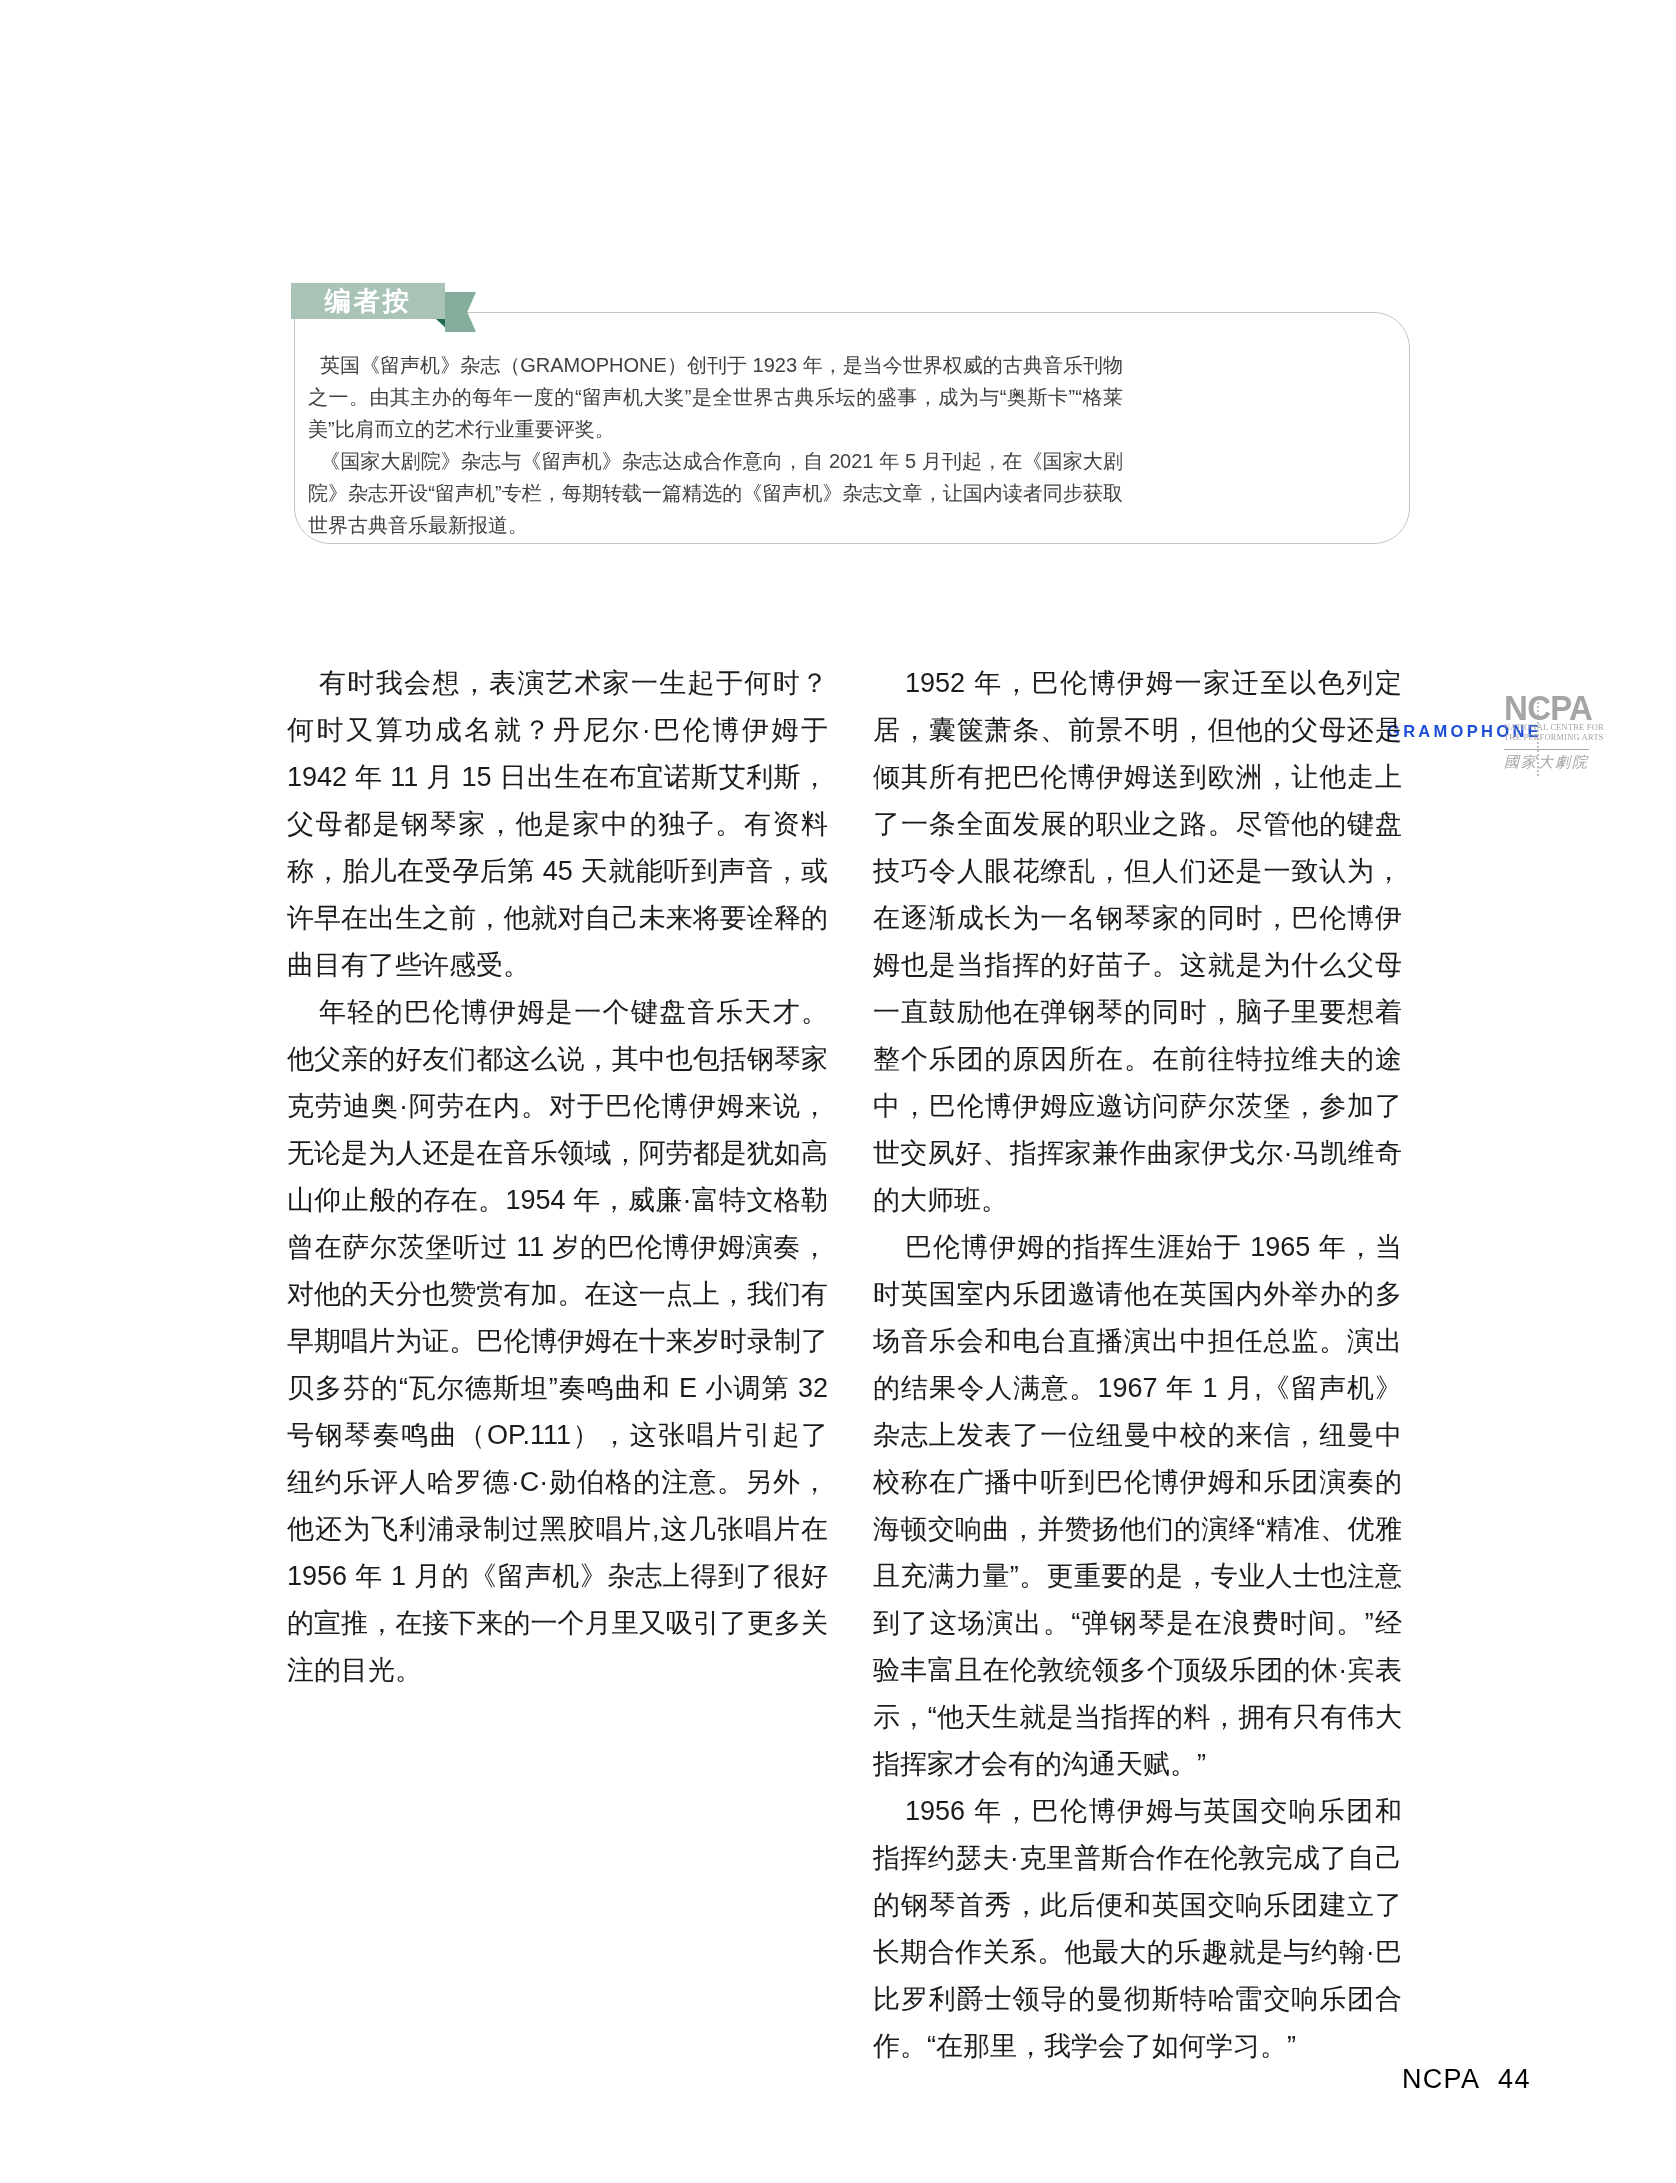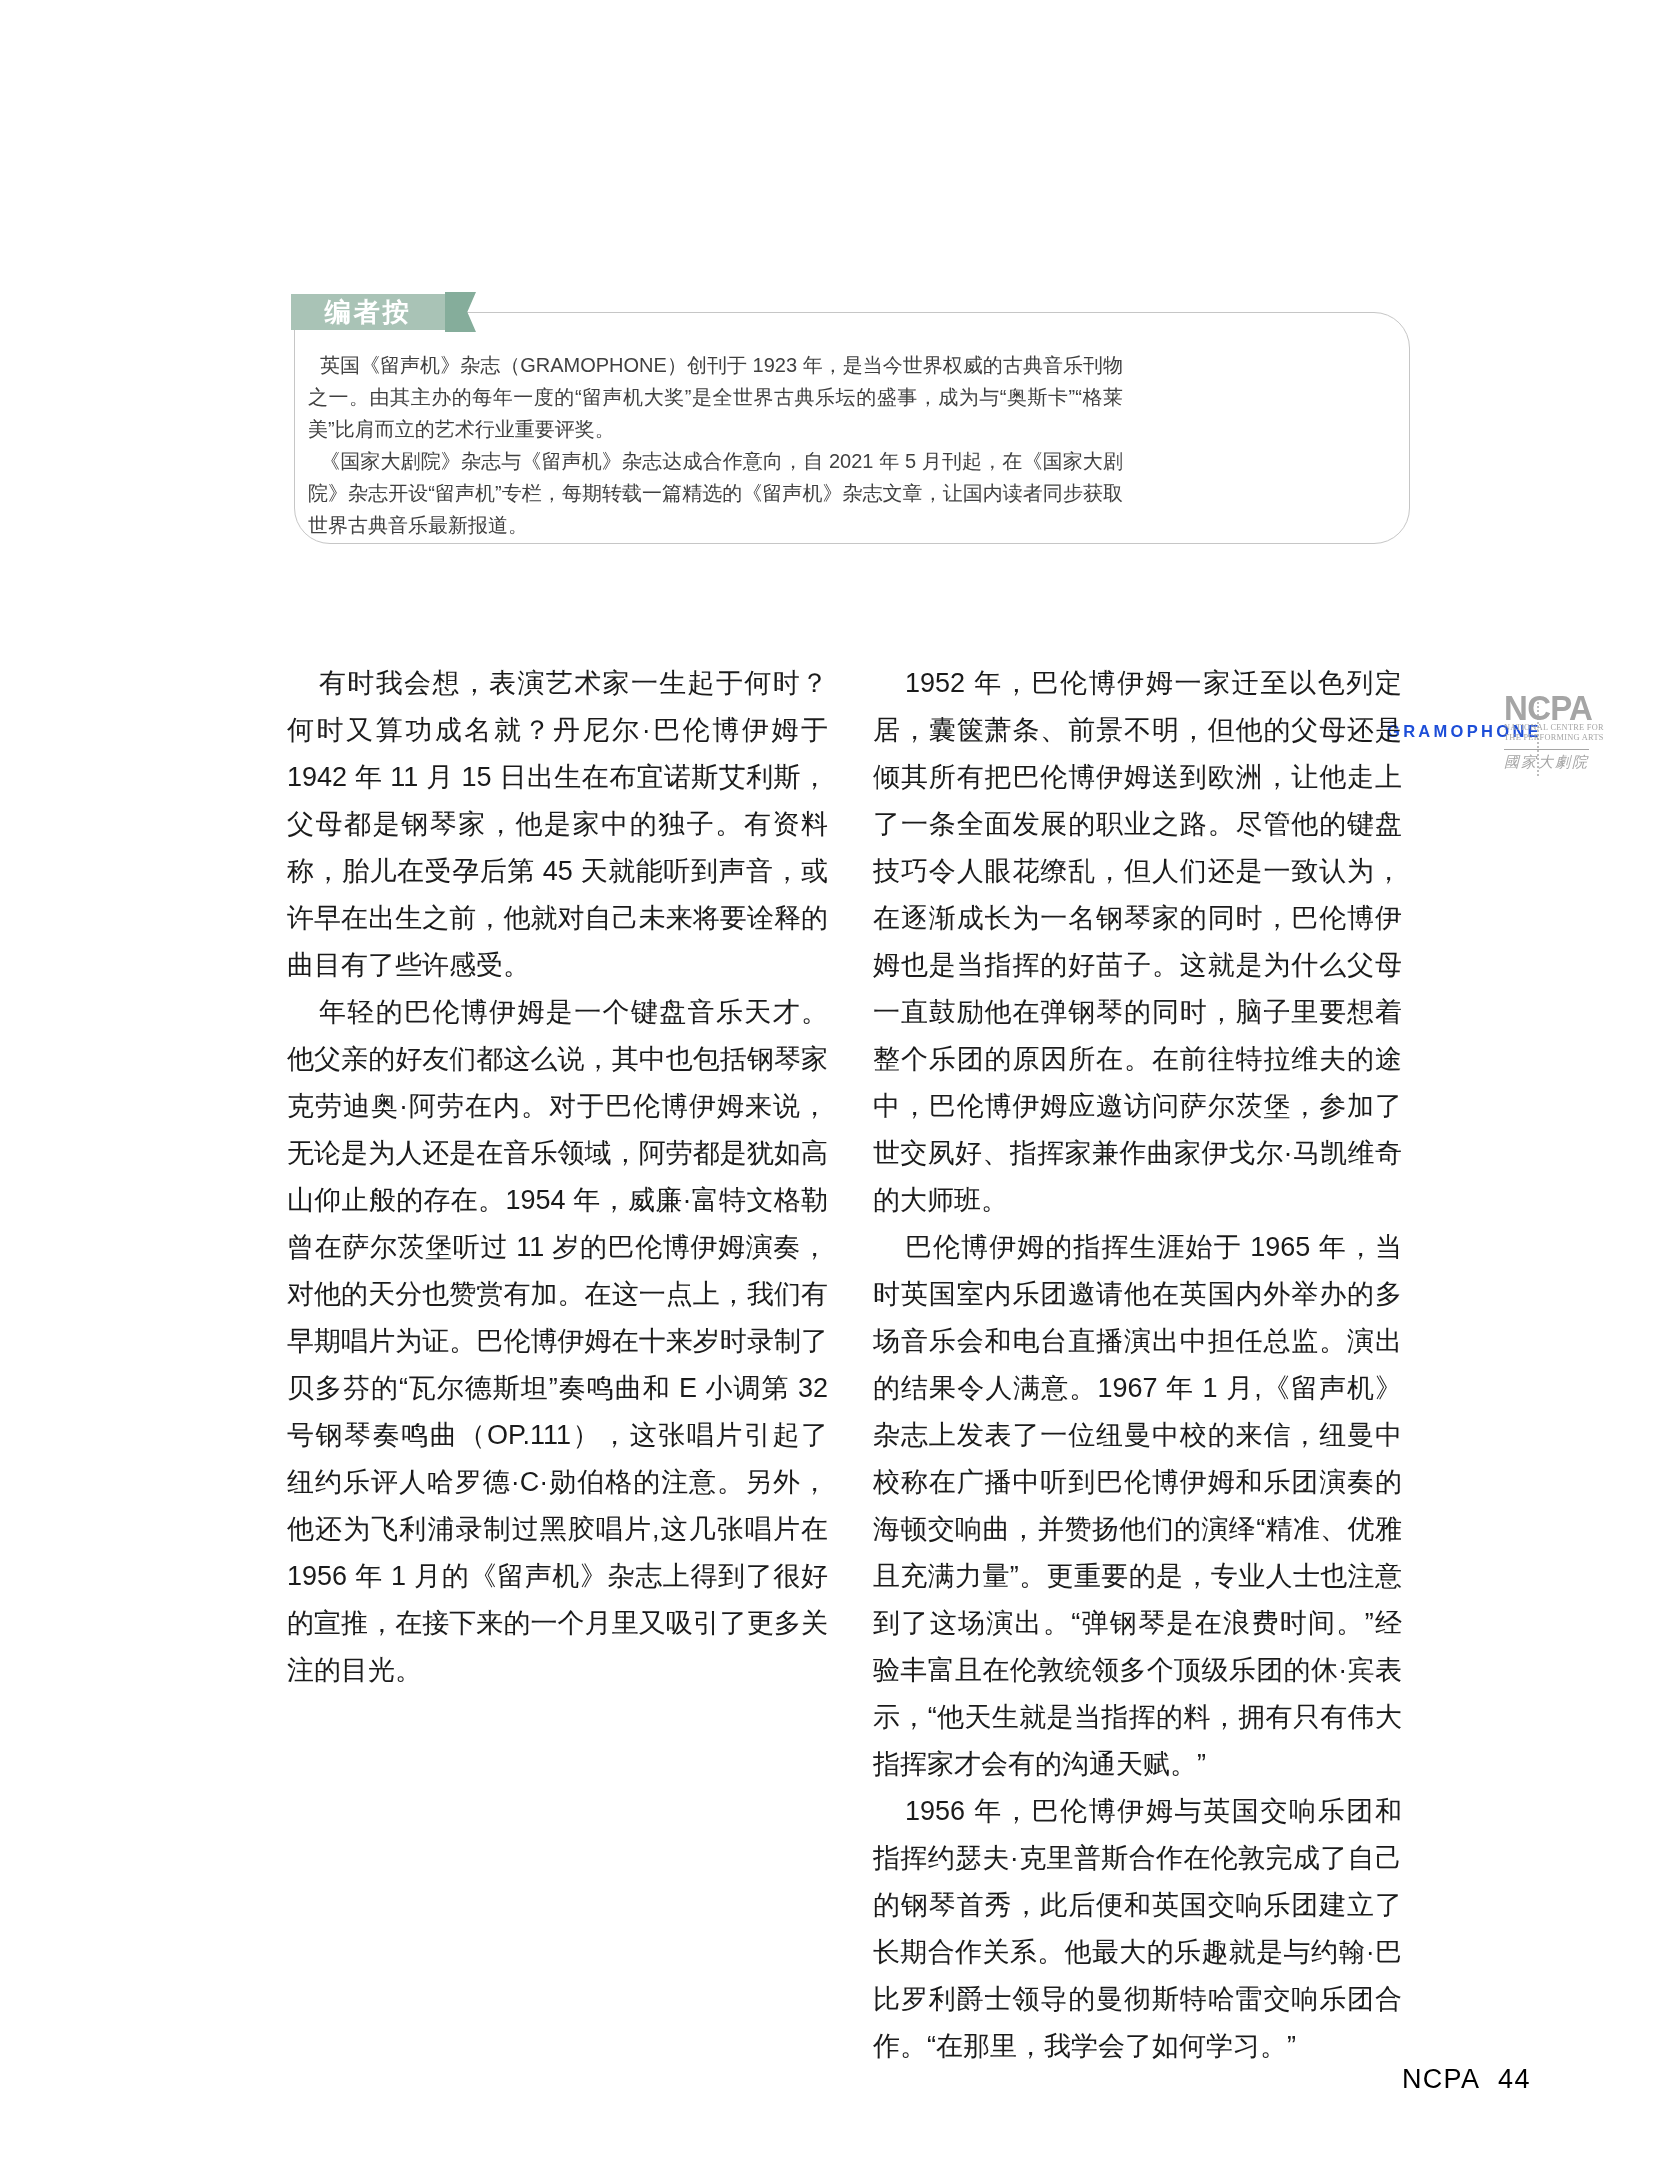--- a/index.html
+++ b/index.html
@@ -35,21 +35,20 @@
     width: 154px;
     height: 36px;
     background: #a9c3b6;
     color: #ffffff;
     font-size: 26.4px;
     font-weight: bold;
     letter-spacing: 2.6px;
     text-align: center;
     line-height: 37px;
     z-index: 3;
-    margin-top: 11px;
   }
   .ribbon-tail {
     position: absolute;
     left: 445px;
     top: 292px;
     width: 31px;
     height: 40px;
     background: #85ad9b;
     clip-path: polygon(0 0, 100% 0, 72% 50%, 100% 100%, 0 100%);
     z-index: 2;

